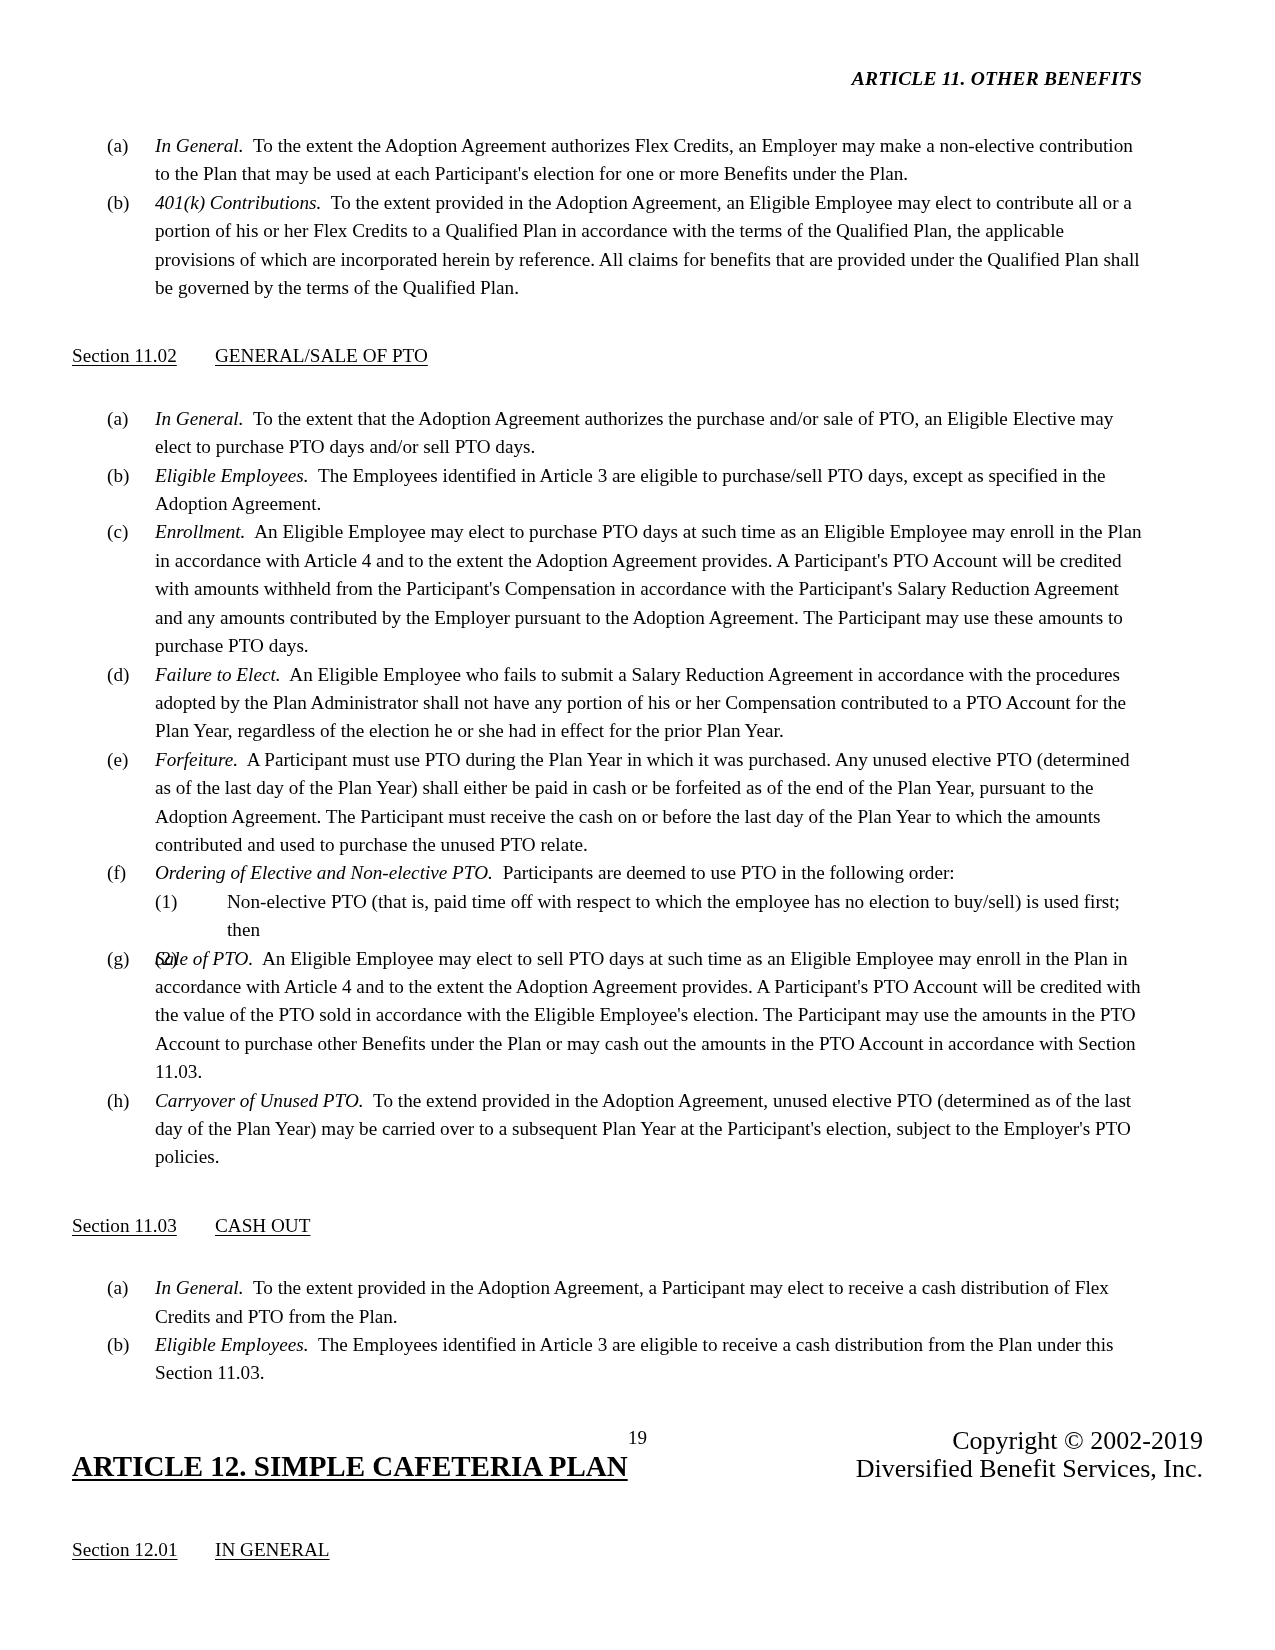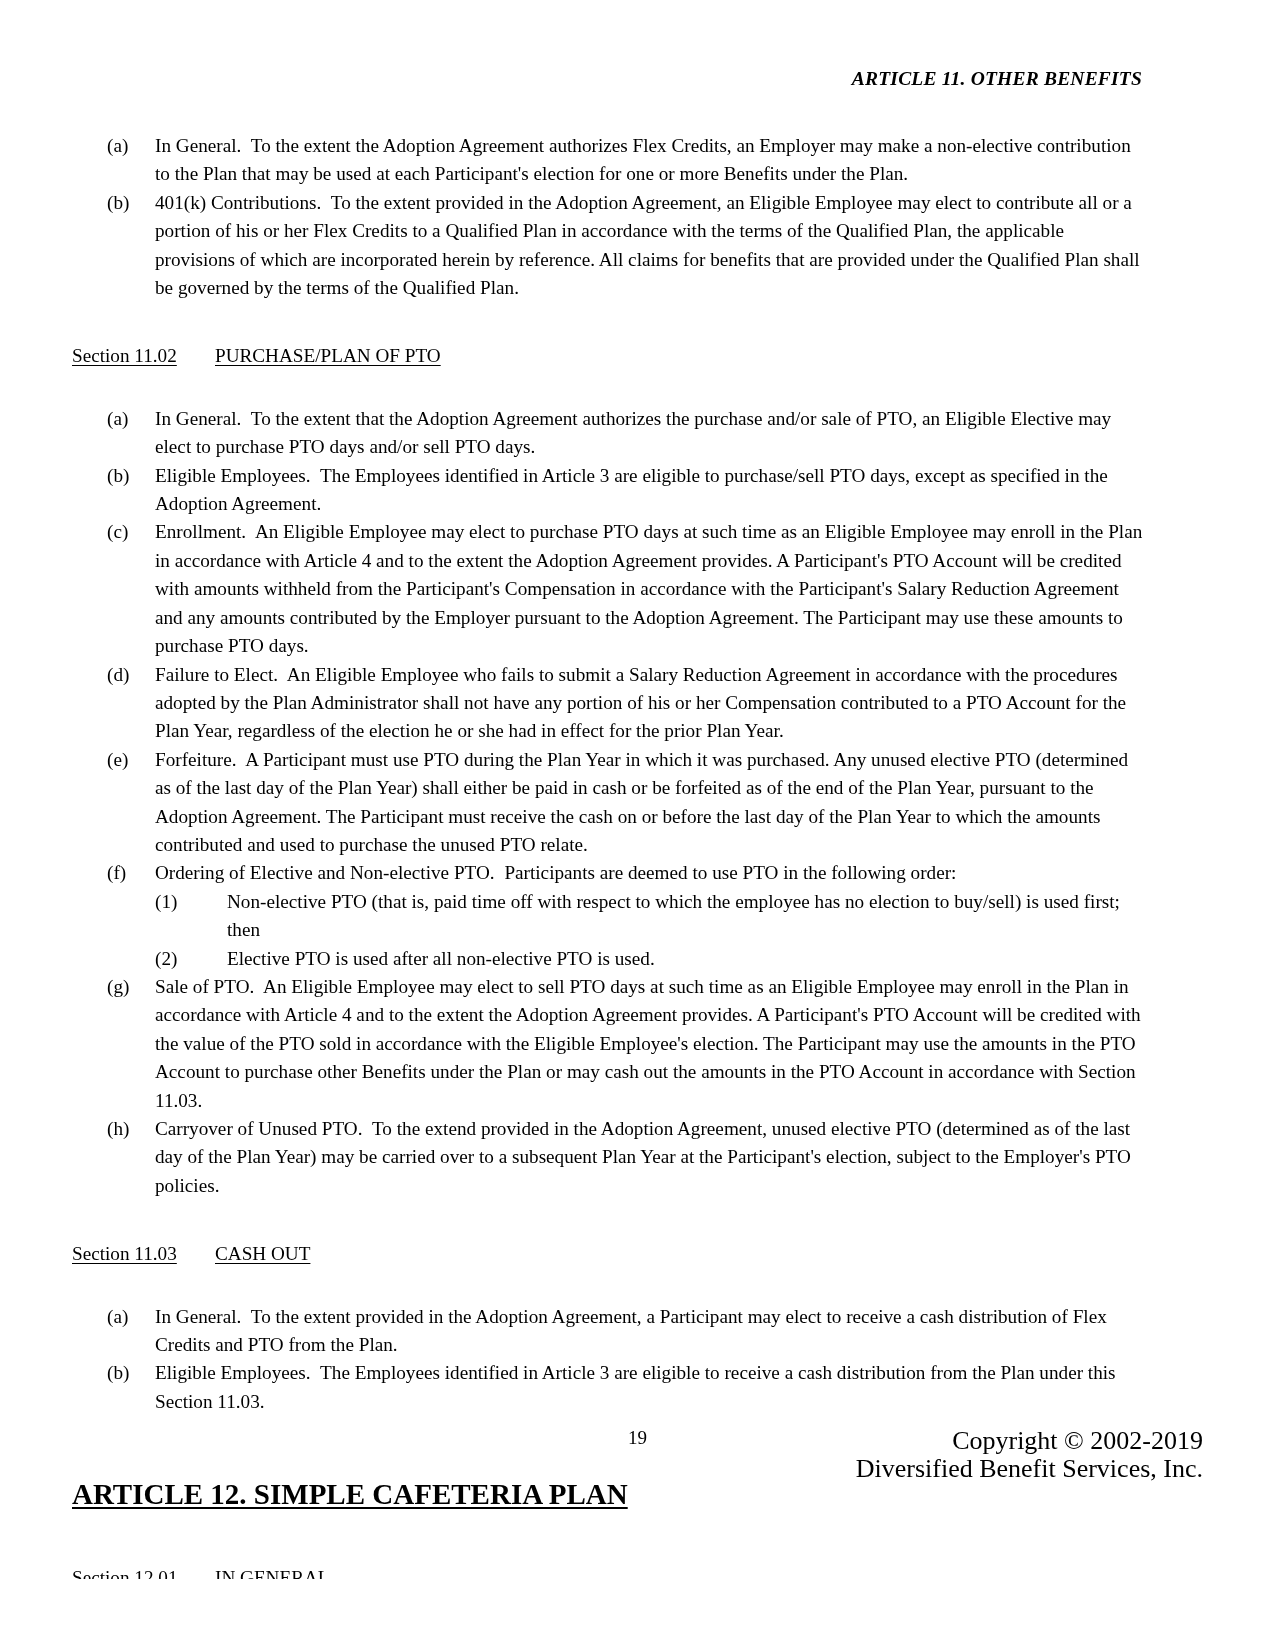--- a/index.html
+++ b/index.html
@@ -63,20 +63,21 @@
     margin: 0;
   }
   .item > .marker {
     position: absolute;
     left: 35px;
     top: 0;
     width: 46px;
     text-align: left;
   }
   .lead {
+    font-style: italic;
   }
   .lead-gap {
     display: inline-block;
     width: 5px;
   }
 
   
   .sublist {
     margin: 0;
     padding: 0;
@@ -168,21 +169,21 @@
         <span class="marker">(a)</span><span class="lead">In General.</span><span class="lead-gap"></span> <span>To the extent the Adoption Agreement authorizes Flex Credits, an Employer may make a non-elective contribution to the Plan that may be used at each Participant's election for one or more Benefits under the Plan.</span>
       </li>
       <li class="item">
         <span class="marker">(b)</span><span class="lead">401(k) Contributions.</span><span class="lead-gap"></span> <span>To the extent provided in the Adoption Agreement, an Eligible Employee may elect to contribute all or a portion of his or her Flex Credits to a Qualified Plan in accordance with the terms of the Qualified Plan, the applicable provisions of which are incorporated herein by reference. All claims for benefits that are provided under the Qualified Plan shall be governed by the terms of the Qualified Plan.</span>
       </li>
     </ul>
 
     <div class="sp-40"></div>
 
     <div class="section-head">
-      <span class="sec-no">Section 11.02</span><span class="sec-title">PURCHASE/PLAN OF PTO</span>
+      <span class="sec-no">Section 11.02</span><span class="sec-title">GENERAL/SALE OF PTO</span>
     </div>
 
     <div class="sp-34"></div>
 
     <ul class="list">
       <li class="item">
         <span class="marker">(a)</span><span class="lead">In General.</span><span class="lead-gap"></span> <span>To the extent that the Adoption Agreement authorizes the purchase and/or sale of PTO, an Eligible Elective may elect to purchase PTO days and/or sell PTO days.</span>
       </li>
       <li class="item">
         <span class="marker">(b)</span><span class="lead">Eligible Employees.</span><span class="lead-gap"></span> <span>The Employees identified in Article 3 are eligible to purchase/sell PTO days, except as specified in the Adoption Agreement.</span>
@@ -196,21 +197,21 @@
       <li class="item">
         <span class="marker">(e)</span><span class="lead">Forfeiture.</span><span class="lead-gap"></span> <span>A Participant must use PTO during the Plan Year in which it was purchased. Any unused elective PTO (determined as of the last day of the Plan Year) shall either be paid in cash or be forfeited as of the end of the Plan Year, pursuant to the Adoption Agreement. The Participant must receive the cash on or before the last day of the Plan Year to which the amounts contributed and used to purchase the unused PTO relate.</span>
       </li>
       <li class="item">
         <span class="marker">(f)</span><span class="lead">Ordering of Elective and Non-elective PTO.</span><span class="lead-gap"></span> <span>Participants are deemed to use PTO in the following order:</span>
         <ul class="sublist">
           <li class="subitem">
             <span class="marker">(1)</span><span>Non-elective PTO (that is, paid time off with respect to which the employee has no election to buy/sell) is used first; then</span>
           </li>
           <li class="subitem">
-            <span class="marker">(2)</span><span>Elective PTO is used after all non-elective PTO is used.</span>
+            <span class="marker">(2)</span>
           </li>
         </ul>
       </li>
       <li class="item">
         <span class="marker">(g)</span><span class="lead">Sale of PTO.</span><span class="lead-gap"></span> <span>An Eligible Employee may elect to sell PTO days at such time as an Eligible Employee may enroll in the Plan in accordance with Article 4 and to the extent the Adoption Agreement provides. A Participant's PTO Account will be credited with the value of the PTO sold in accordance with the Eligible Employee's election. The Participant may use the amounts in the PTO Account to purchase other Benefits under the Plan or may cash out the amounts in the PTO Account in accordance with Section 11.03.</span>
       </li>
       <li class="item">
         <span class="marker">(h)</span><span class="lead">Carryover of Unused PTO.</span><span class="lead-gap"></span> <span>To the extend provided in the Adoption Agreement, unused elective PTO (determined as of the last day of the Plan Year) may be carried over to a subsequent Plan Year at the Participant's election, subject to the Employer's PTO policies.</span>
       </li>
     </ul>

